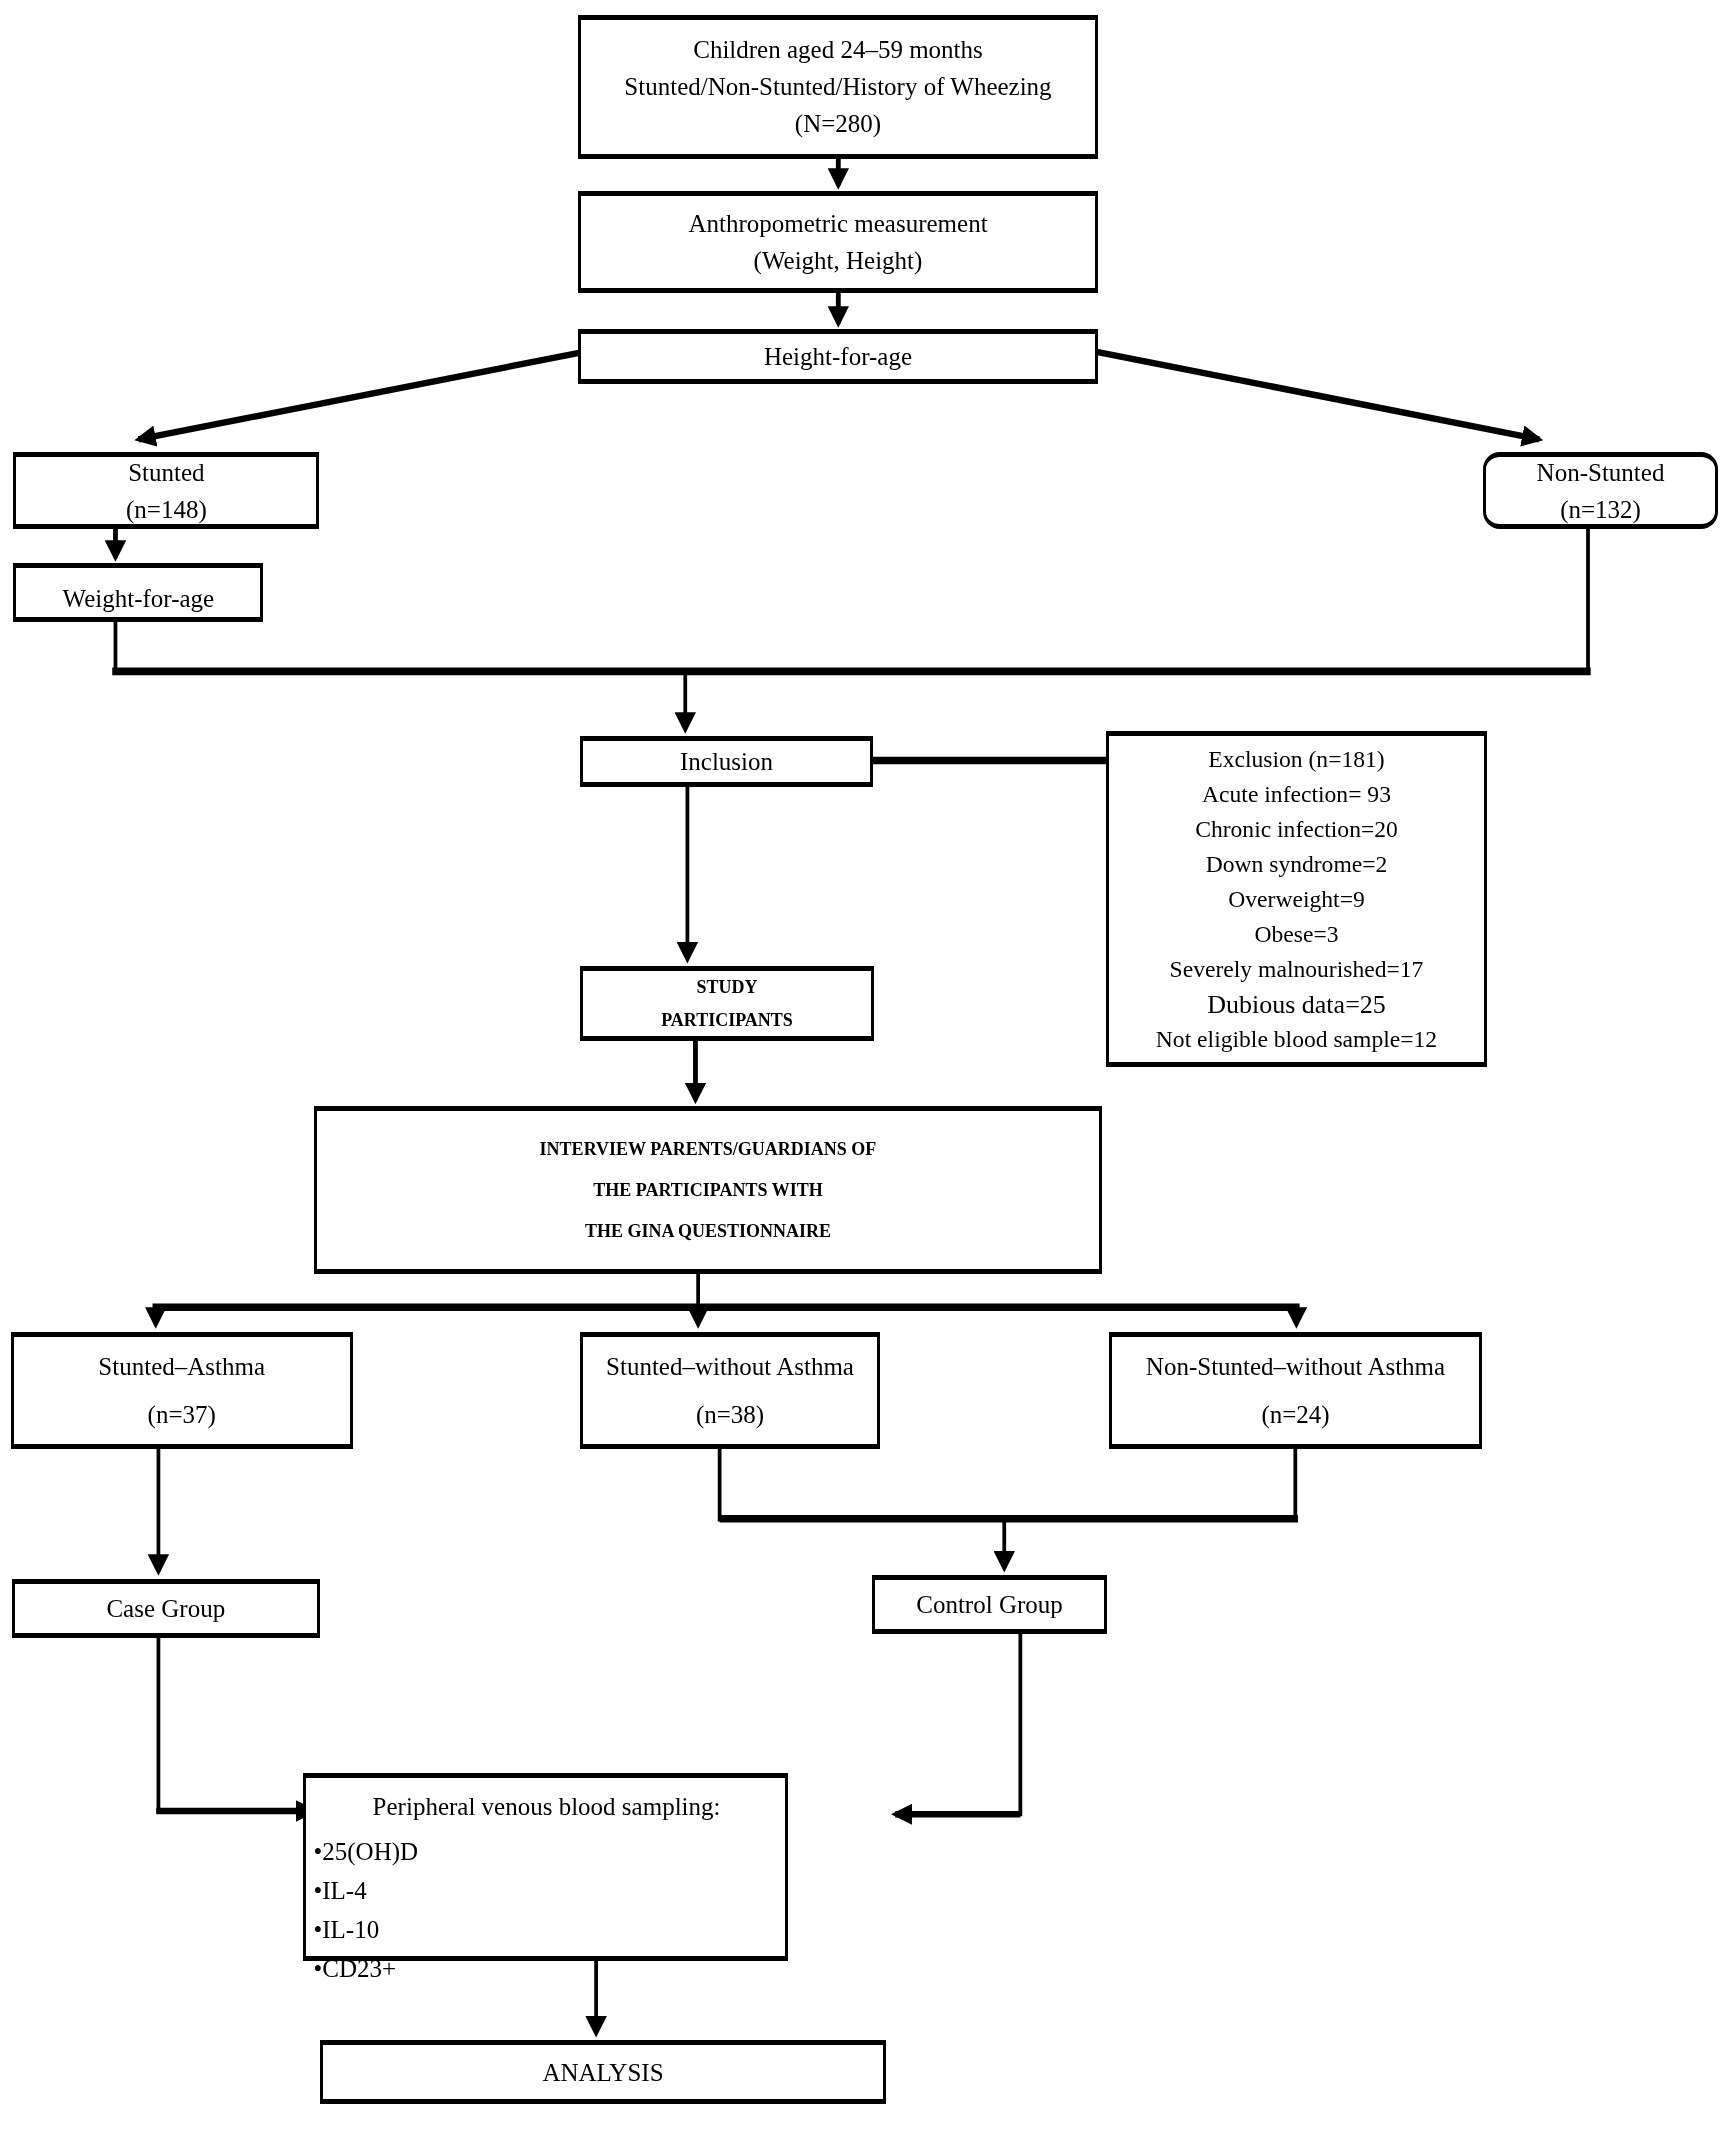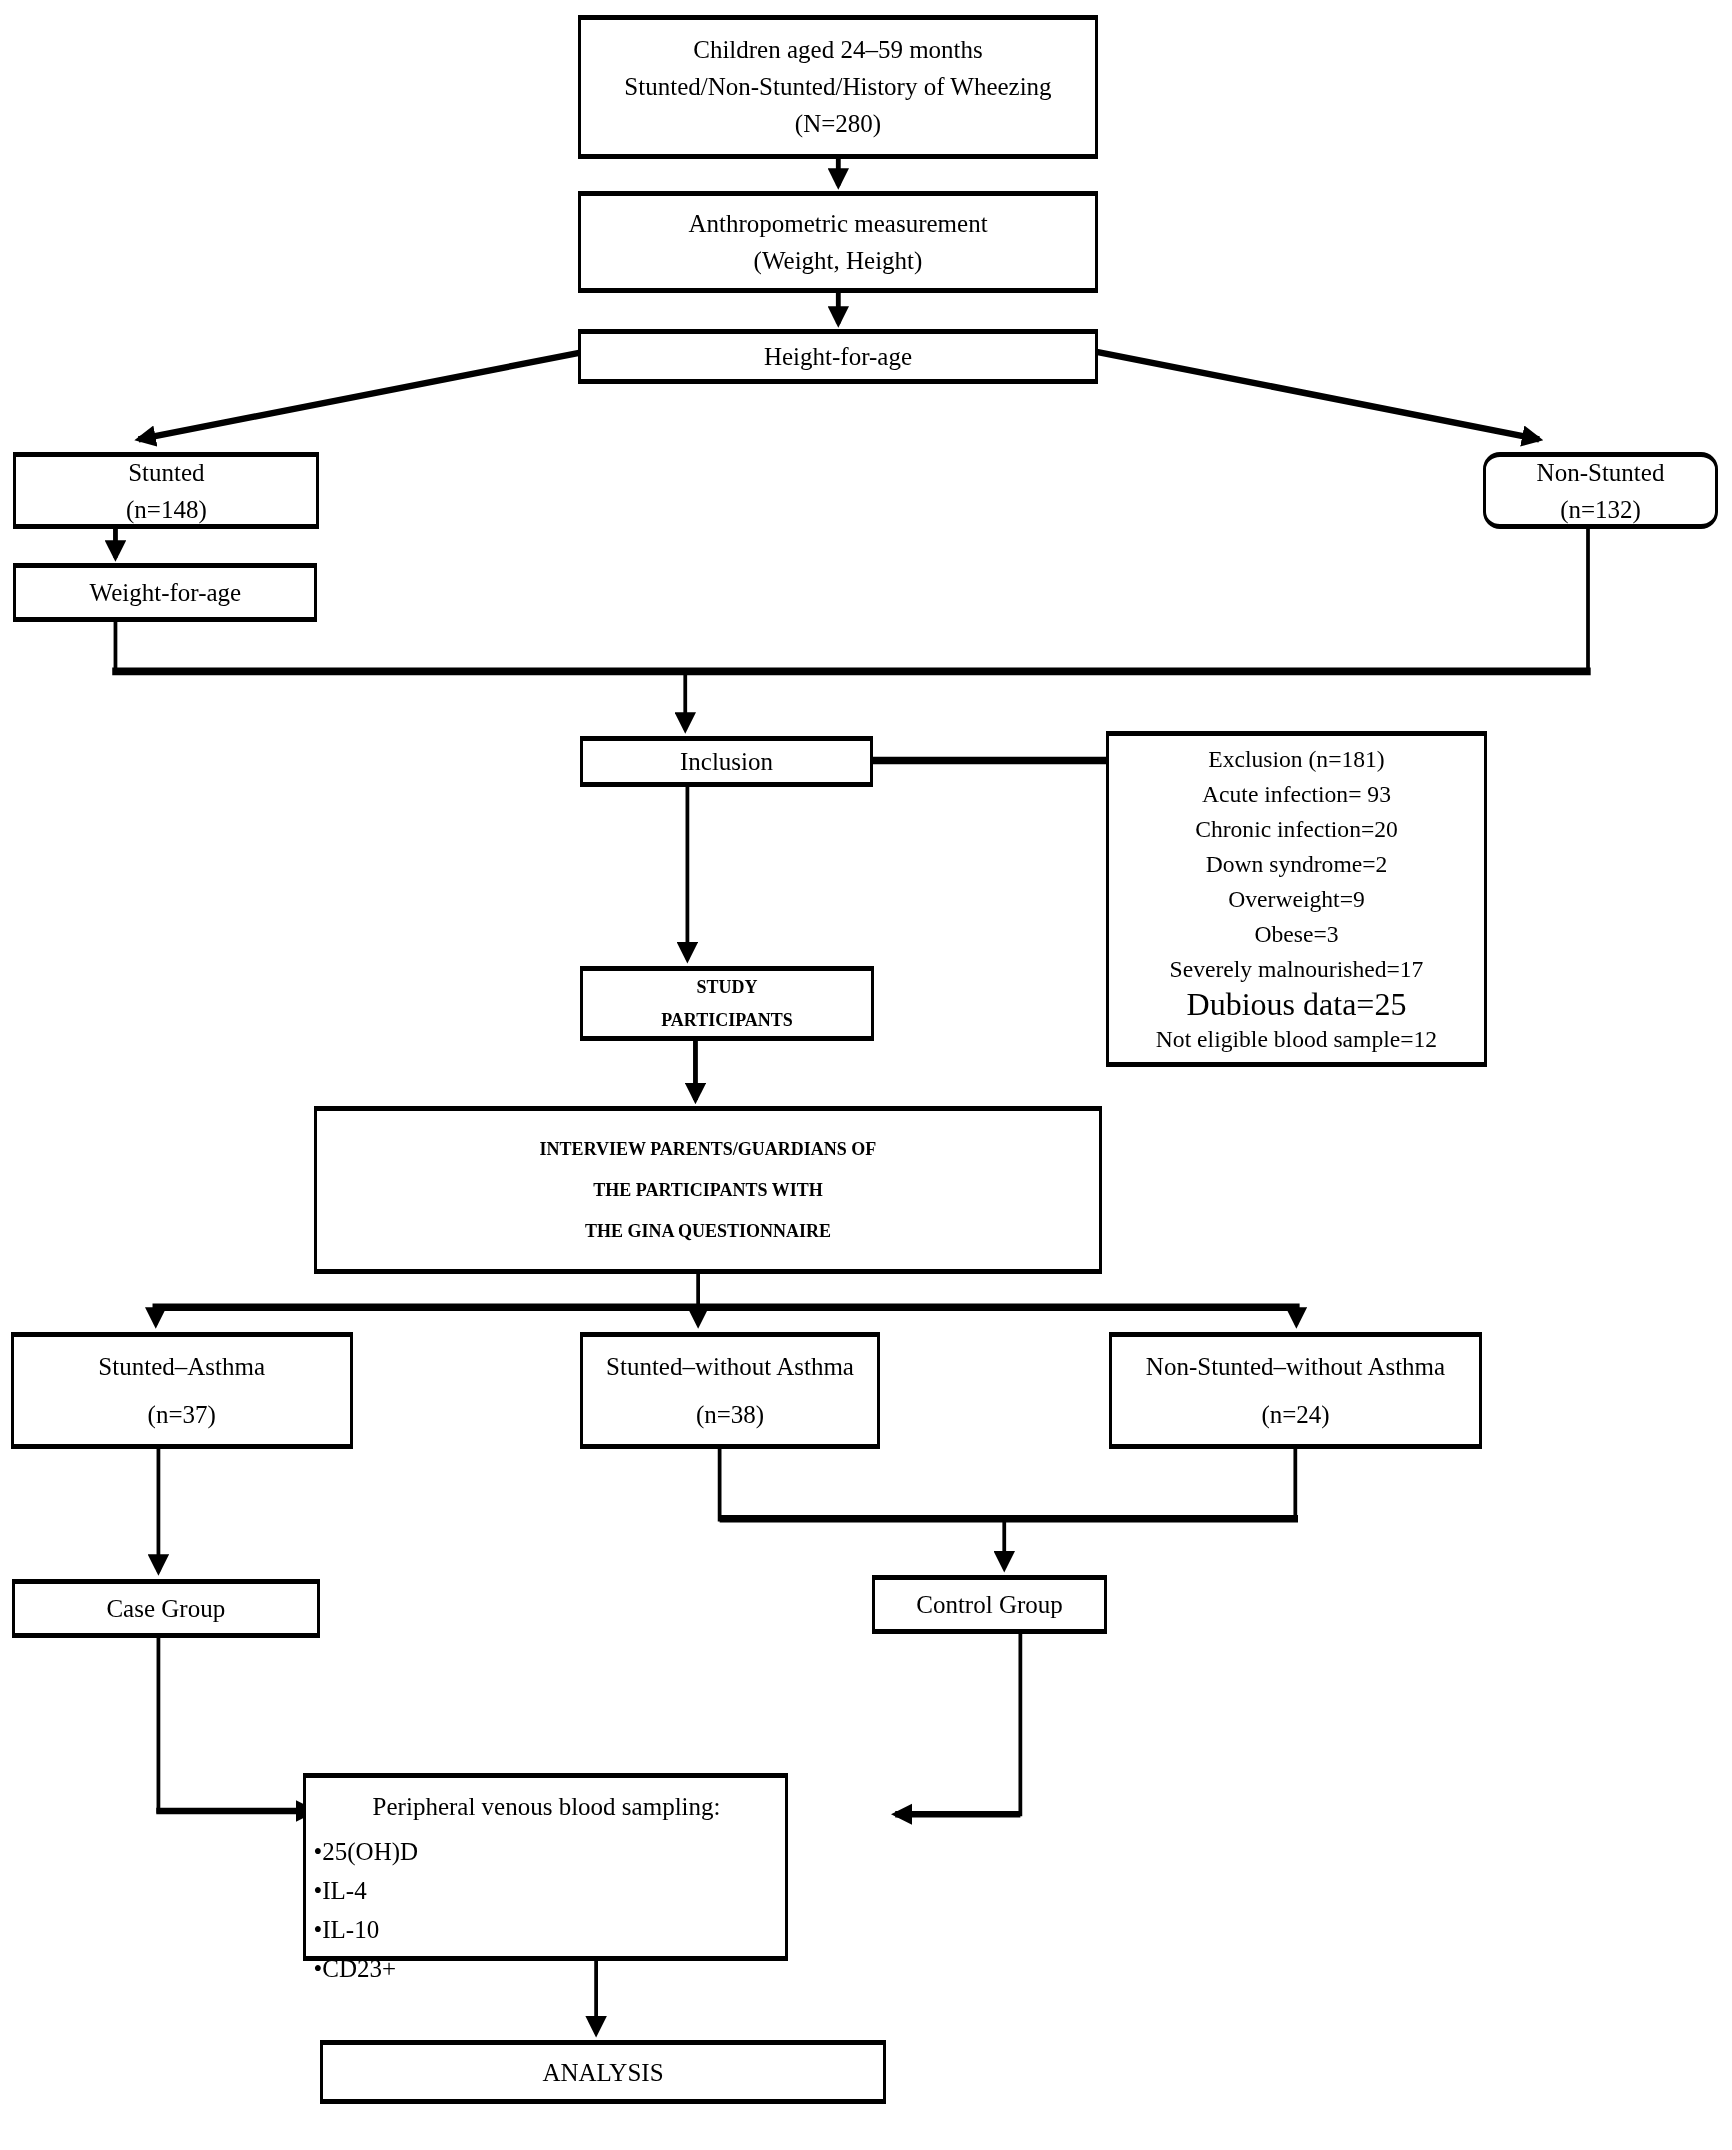--- a/index.html
+++ b/index.html
@@ -79,37 +79,37 @@
   <div class="box" style="left:13.4px;top:452px;width:306px;height:77px;">
     <div class="ln">Stunted</div>
     <div class="ln">(n=148)</div>
   </div>
 
   <div class="box" style="left:1483px;top:452px;width:235px;height:77px;border-radius:17px;">
     <div class="ln">Non-Stunted</div>
     <div class="ln">(n=132)</div>
   </div>
 
-  <div class="box" style="left:13.4px;top:563px;width:304px;height:59px;">
+  <div class="box" style="left:13.4px;top:563px;width:250px;height:59px;justify-content:flex-end;">
     <div class="ln">Weight-for-age</div>
   </div>
 
   <div class="box" style="left:580px;top:736px;width:293px;height:51px;">
     <div class="ln">Inclusion</div>
   </div>
 
   <div class="box" style="left:1106px;top:731px;width:381px;height:336px;">
     <div class="ln" style="line-height:35px;font-size:23.6px;">Exclusion (n=181)</div>
     <div class="ln" style="line-height:35px;font-size:23.6px;">Acute infection= 93</div>
     <div class="ln" style="line-height:35px;font-size:23.6px;">Chronic infection=20</div>
     <div class="ln" style="line-height:35px;font-size:23.6px;">Down syndrome=2</div>
     <div class="ln" style="line-height:35px;font-size:23.6px;">Overweight=9</div>
     <div class="ln" style="line-height:35px;font-size:23.6px;">Obese=3</div>
     <div class="ln" style="line-height:35px;font-size:23.6px;">Severely malnourished=17</div>
-    <div class="ln" style="line-height:35px;font-size:32px;">Dubious data=25</div>
+    <div class="ln" style="line-height:35px;font-size:26px;">Dubious data=25</div>
     <div class="ln" style="line-height:35px;font-size:23.6px;">Not eligible blood sample=12</div>
   </div>
 
   <div class="box bold" style="left:580px;top:966px;width:294px;height:75px;">
     <div class="ln" style="line-height:33px;">STUDY</div>
     <div class="ln" style="line-height:33px;">PARTICIPANTS</div>
   </div>
 
   <div class="box bold" style="left:314px;top:1106px;width:788px;height:168px;">
     <div class="ln">INTERVIEW PARENTS/GUARDIANS OF</div>

